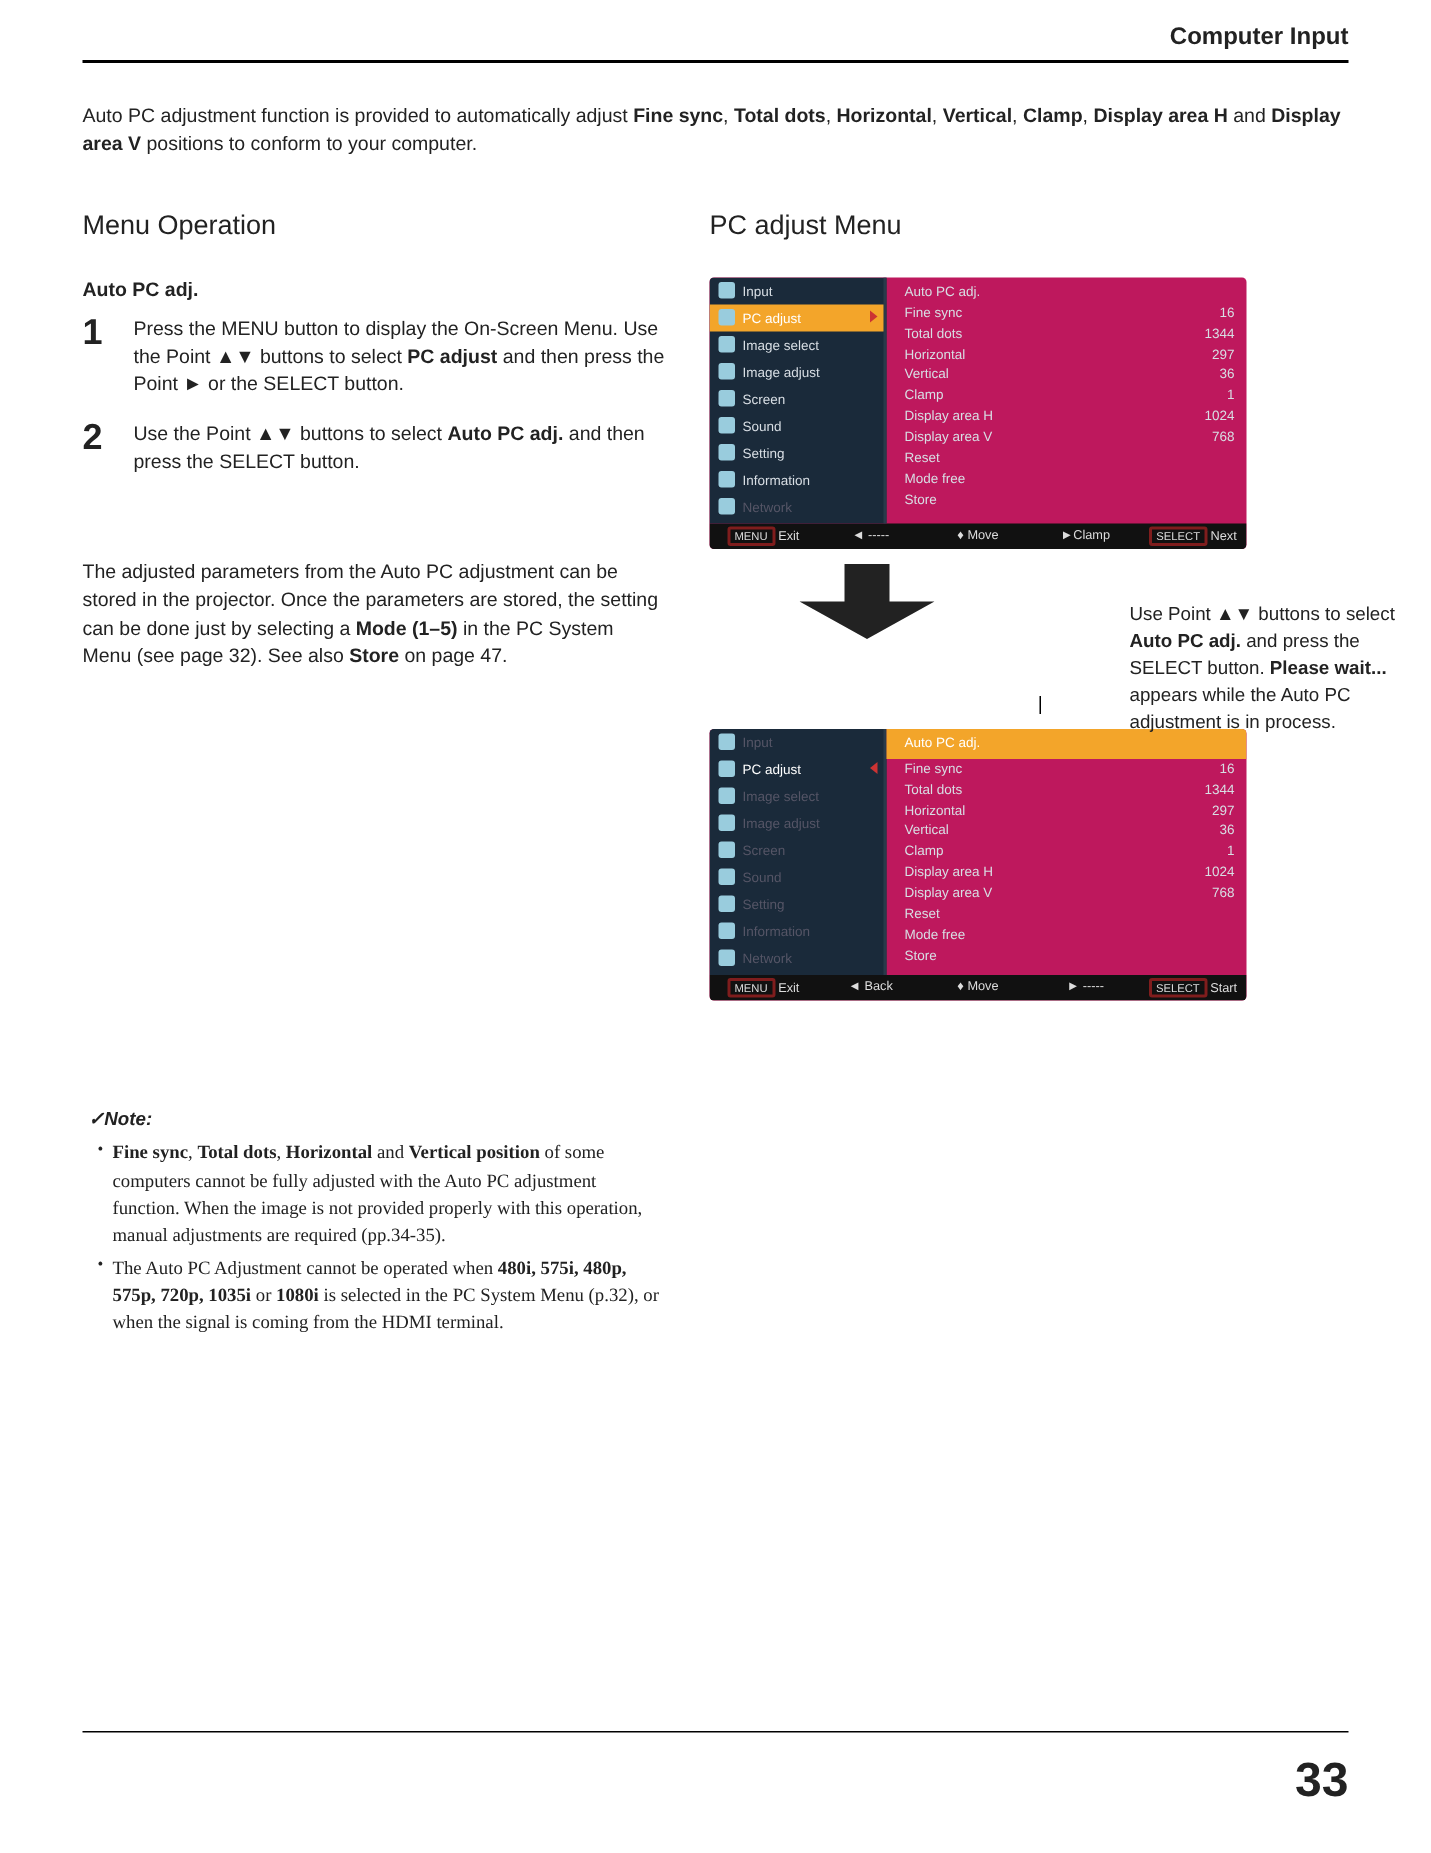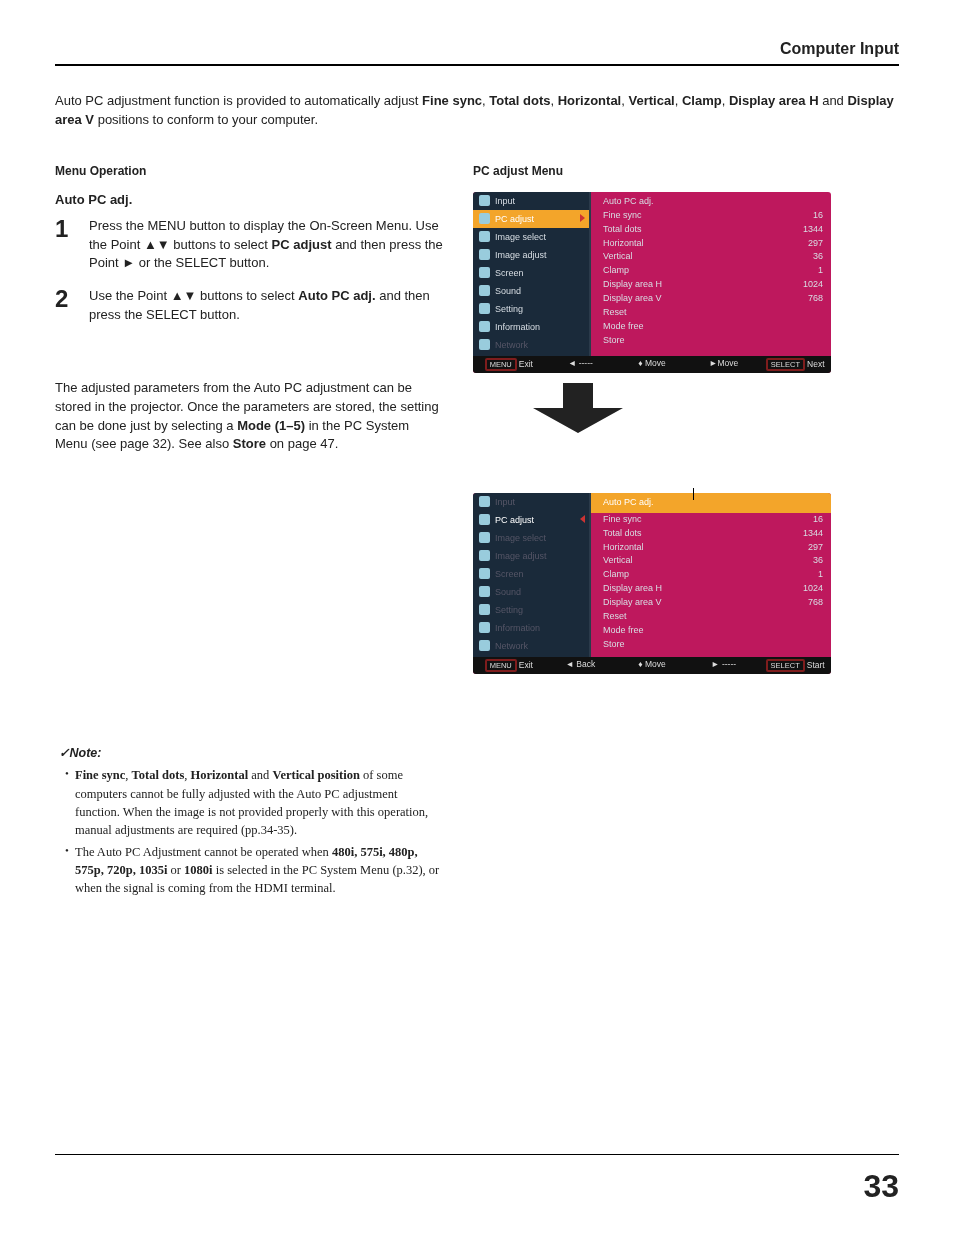--- a/index.html
+++ b/index.html
@@ -1,24 +1,24 @@
 <!DOCTYPE html>
 <html><head>
 <meta charset="utf-8">
 <style>
   * { box-sizing: border-box; margin: 0; padding: 0; }
   body { font-family: Arial, Helvetica, sans-serif; font-size: 13px; color: #222; background: #fff; width: 954px; height: 1235px; position: relative; }
-  .page { padding: 40px 55px 20px 55px; }
+  .page { padding: 16px 55px 20px 55px; }
   .page-header { text-align: right; font-weight: bold; font-size: 16px; border-bottom: 2px solid #000; padding-bottom: 6px; margin-bottom: 26px; }
   h1 { font-size: 22px; font-weight: bold; margin-bottom: 20px; }
   .intro { font-size: 13px; line-height: 1.45; margin-bottom: 34px; }
   .columns { display: flex; gap: 30px; }
   .col-left { flex: 0 0 388px; }
   .col-right { flex: 1; }
-  h2 { font-size: 12px; font-weight: bold; margin-bottom: 14px; }
+  h2 { font-size: 18px; font-weight: normal; margin-bottom: 24px; }
   h3.sub { font-size: 13px; font-weight: bold; margin-bottom: 10px; }
   .step { display: flex; gap: 12px; margin-bottom: 14px; }
   .step-num { font-size: 24px; font-weight: bold; line-height: 1; width: 22px; flex-shrink: 0; }
   .step-body { font-size: 13px; line-height: 1.45; }
   .store { margin-top: 54px; font-size: 13px; line-height: 1.45; }
   .store-title { font-weight: bold; }
   .note-block { margin-top: 290px; font-size: 12.5px; line-height: 1.45; padding-left: 4px; }
   .note-label { font-weight: bold; font-style: italic; }
   .note-block ul { list-style: none; padding-left: 6px; margin-top: 4px; }
   .note-block li { position: relative; padding-left: 10px; margin-bottom: 4px; font-family: Liberation Serif, serif; }
@@ -183,31 +183,34 @@
               <div class="osd-row">
                 <span>Store</span>
                 <span class="v"></span>
               </div>
             </div>
         </div>
         <div class="osd-foot">
           <span><span class="btn-box">MENU</span><span>Exit</span></span>
           <span>◄ -----</span>
           <span>♦ Move</span>
-          <span>►Move</span>
+          <span>►Clamp</span>
           <span><span class="btn-box">SELECT</span><span>Next</span></span>
         </div>
       </div>
 
       <div class="arrow-down">
         <svg viewBox="0 0 90 50">
             <polygon points="30,0 60,0 60,25 90,25 45,50 0,25 30,25" fill="#222"></polygon>
           </svg>
       </div>
 
+      <div class="instruction">
+        <span>Use Point ▲▼ buttons to select </span><b>Auto PC adj.</b><span> and press the SELECT button. </span><b>Please wait...</b><span> appears while the Auto PC adjustment is in process.</span>
+      </div>
       <div class="pointer-line"></div>
 
       <div class="osd" style="margin-top:60px;">
         <div class="osd-body">
           <div class="osd-side" id="osd2-side">
               <div class="osd-side-item dim">
                 <span class="micon"></span>
                 <span>Input</span>
               </div>
               <div class="osd-side-item sel-red" style="color: rgb(255, 255, 255);">

